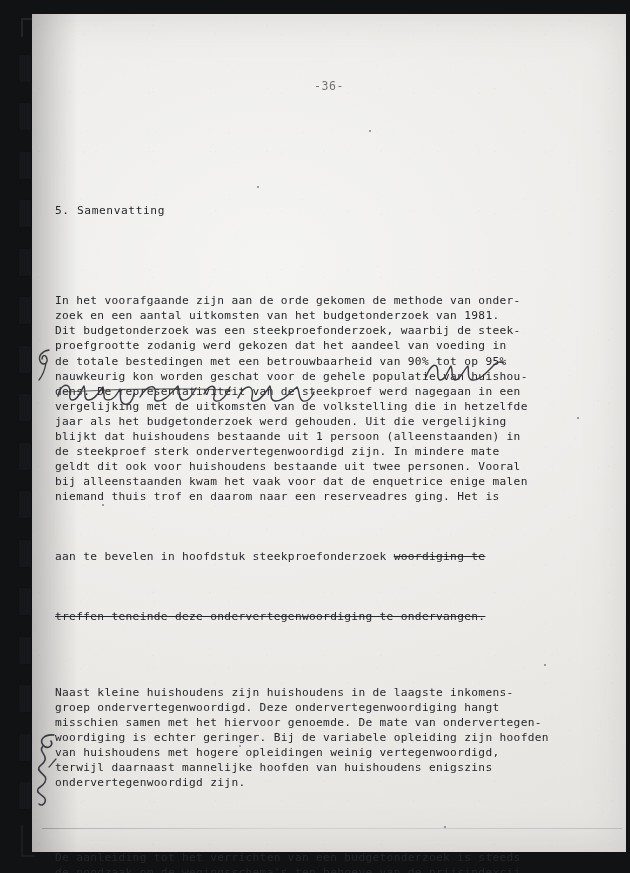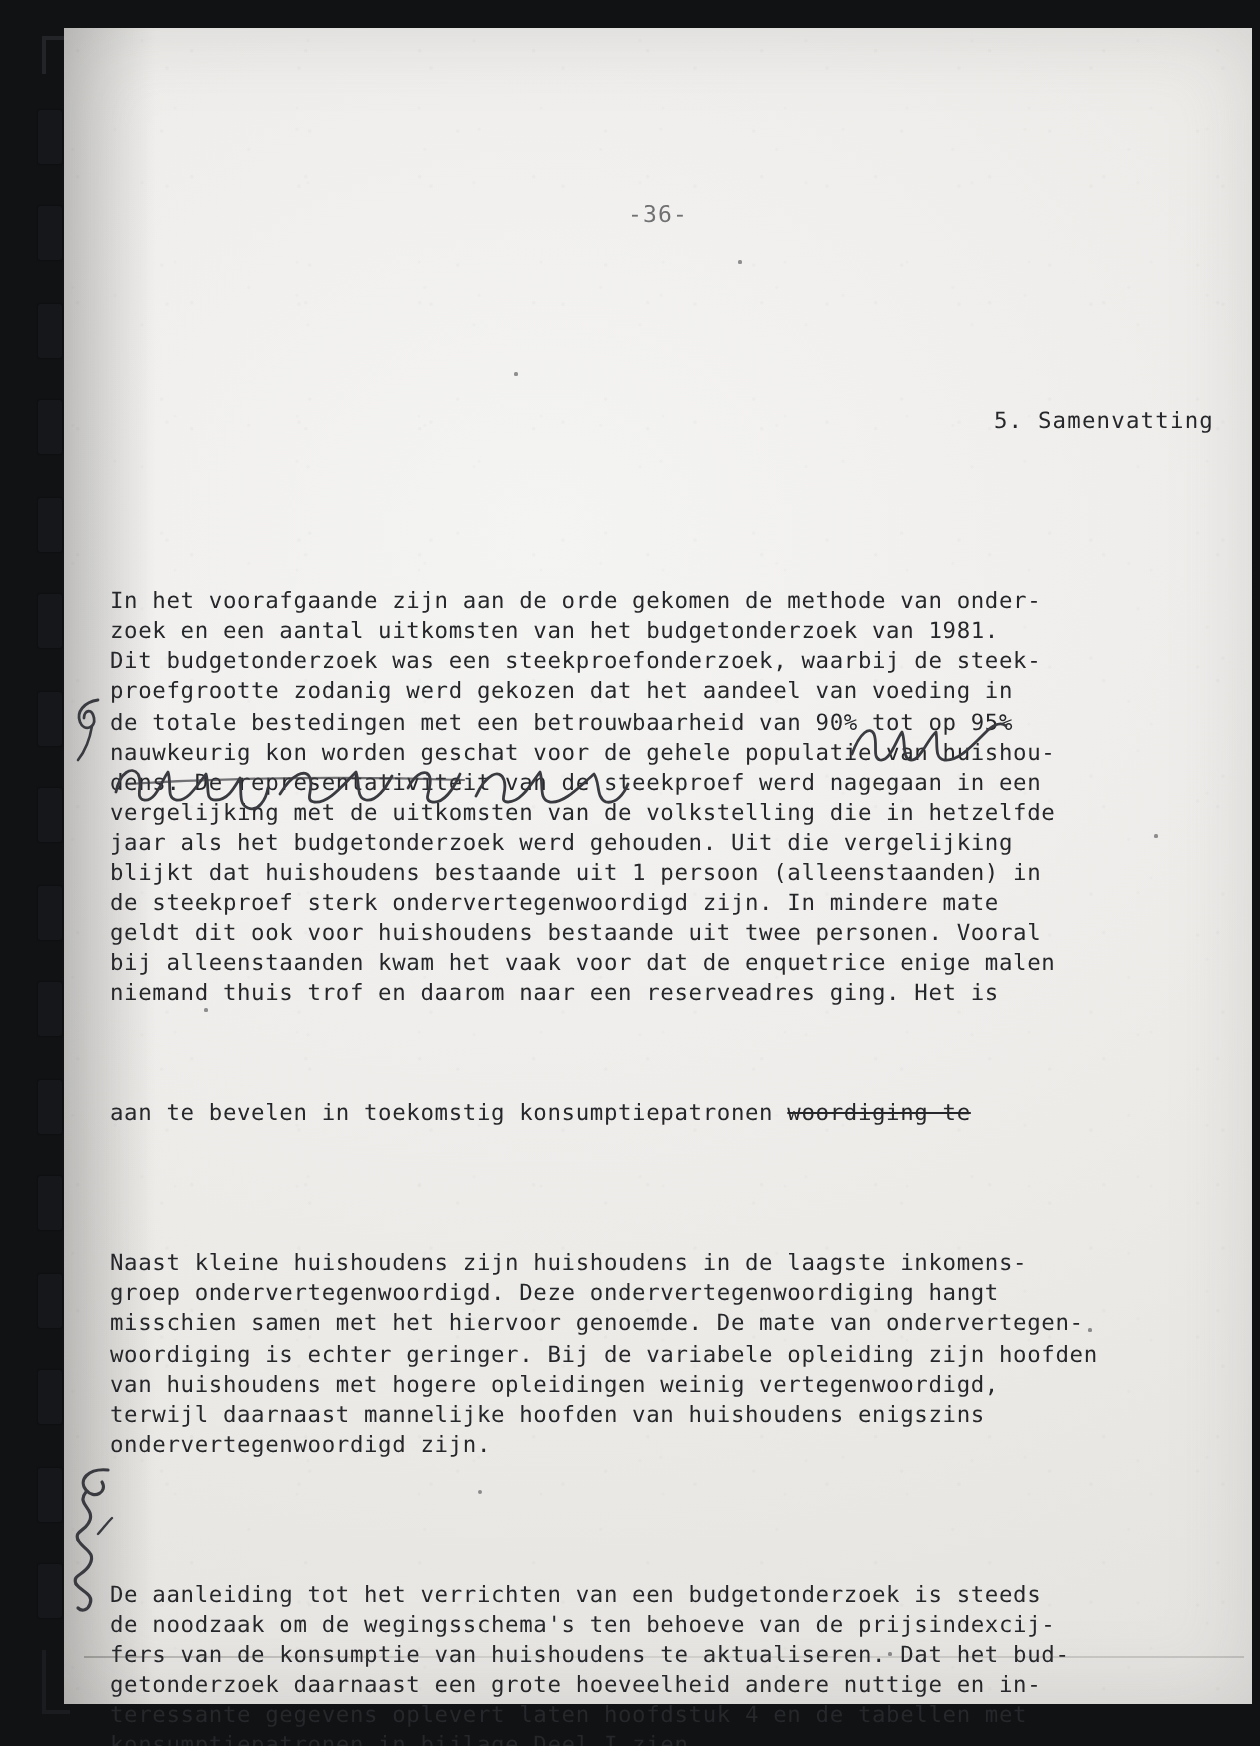--- a/index.html
+++ b/index.html
@@ -93,21 +93,21 @@
     border-left: 2px solid #1b1c1f;
     opacity: 1;
     height: 30px;
     width: 12px;
   }
 
   
   #page-number {
     position: absolute;
     left: 0; right: 0;
-    top: 86px;
+    top: 65px;
     text-align: center;
     font-size: 11.5px;
     letter-spacing: 0.6px;
     color: #4d4e50;
     opacity: 0.78;
   }
 
   #typescript {
     position: absolute;
     left: 23px;
@@ -115,21 +115,20 @@
     width: 552px;
     color: #26272a;
     font-size: 11.2px;
     line-height: 15.05px;
     letter-spacing: 0.32px;
     white-space: pre;
   }
   .sec-title {
     margin: 0 0 30px 0;
     letter-spacing: 0.6px;
-    text-align: right;
   }
   .para {
     margin: 0 0 15.05px 0;
     white-space: pre;
   }
   .para.tight { margin-bottom: 0; }
 
   .strike {
     text-decoration: line-through;
     text-decoration-thickness: 1px;
@@ -188,22 +187,23 @@
 nauwkeurig kon worden geschat voor de gehele populatie van huishou-
 dens. De representativiteit van de steekproef werd nagegaan in een
 vergelijking met de uitkomsten van de volkstelling die in hetzelfde
 jaar als het budgetonderzoek werd gehouden. Uit die vergelijking
 blijkt dat huishoudens bestaande uit 1 persoon (alleenstaanden) in
 de steekproef sterk ondervertegenwoordigd zijn. In mindere mate
 geldt dit ook voor huishoudens bestaande uit twee personen. Vooral
 bij alleenstaanden kwam het vaak voor dat de enquetrice enige malen
 niemand thuis trof en daarom naar een reserveadres ging. Het is</div>
 
-      <div class="para tight"><span>aan te bevelen in toekomstig konsumptiepatronen </span><span class="strike">woordiging te</span></div>
-
+      <div class="para tight"><span>aan te bevelen in hoofdstuk steekproefonderzoek </span><span class="strike">woordiging te</span></div>
+
+      <div class="para"><span class="strike">treffen teneinde deze ondervertegenwoordiging te ondervangen.</span></div>
 
       <div class="para">Naast kleine huishoudens zijn huishoudens in de laagste inkomens-
 groep ondervertegenwoordigd. Deze ondervertegenwoordiging hangt
 misschien samen met het hiervoor genoemde. De mate van ondervertegen-
 woordiging is echter geringer. Bij de variabele opleiding zijn hoofden
 van huishoudens met hogere opleidingen weinig vertegenwoordigd,
 terwijl daarnaast mannelijke hoofden van huishoudens enigszins
 ondervertegenwoordigd zijn.</div>
 
       <div class="para">De aanleiding tot het verrichten van een budgetonderzoek is steeds

